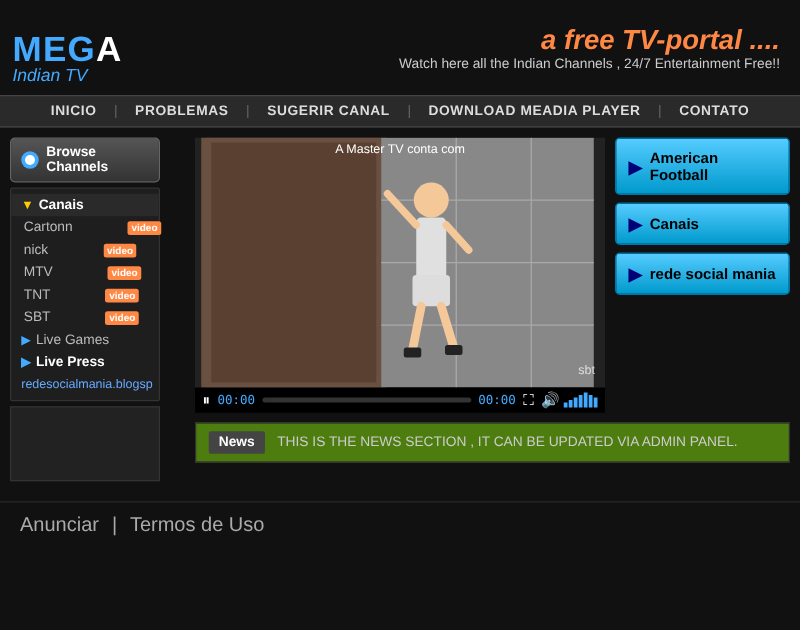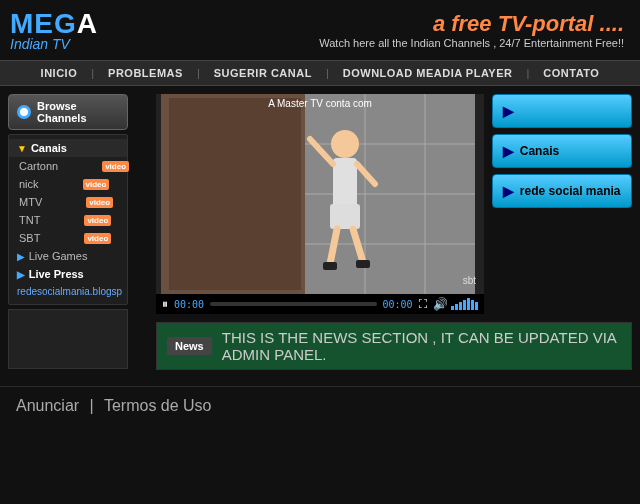--- a/index.html
+++ b/index.html
@@ -17,20 +17,21 @@
     #header {
       background: #111;
       display: flex;
       align-items: center;
       justify-content: space-between;
       padding: 8px 16px 8px 10px;
     }
     #logo-area {
       display: flex;
       flex-direction: column;
+      margin-top: 16px;
     }
     #logo-mega {
       font-size: 28px;
       font-weight: 900;
       color: #fff;
       letter-spacing: 1px;
     }
     #logo-mega span {
       color: #4af;
     }
@@ -296,40 +297,40 @@
       gap: 6px;
       text-align: left;
     }
     .channel-btn .play-arrow {
       color: #007;
       font-size: 14px;
     }
 
     
     #news-bar {
-      background: #14532d;
+      background: #4d7c0f;
       border: 1px solid #333;
       display: flex;
       align-items: center;
       padding: 6px 10px;
       gap: 10px;
       margin-top: 2px;
     }
     #news-label {
       background: #444;
       color: #fff;
       font-size: 11px;
       font-weight: bold;
       padding: 3px 8px;
       border-radius: 2px;
       white-space: nowrap;
     }
     #news-text {
       color: #ccc;
-      font-size: 15px;
+      font-size: 11px;
     }
 
     
     #footer {
       display: flex;
       justify-content: space-between;
       align-items: flex-start;
       padding: 10px 16px;
       border-top: 1px solid #2a2a2a;
       margin-top: 8px;
@@ -487,20 +488,21 @@
               <span style="height:10px"></span>
               <span style="height:8px"></span>
             </div>
           </div>
         </div>
       </div>
 
       <div id="channel-buttons">
         <div class="channel-btn">
           <span class="play-arrow">▶</span>
+          <span>American Football</span>
         </div>
         <div class="channel-btn">
           <span class="play-arrow">▶</span>
           <span>Canais</span>
         </div>
         <div class="channel-btn">
           <span class="play-arrow">▶</span>
           <span>rede social mania</span>
         </div>
       </div>

